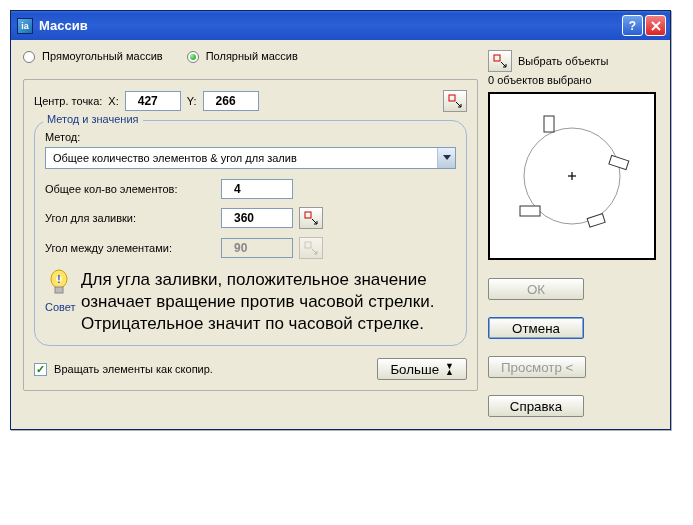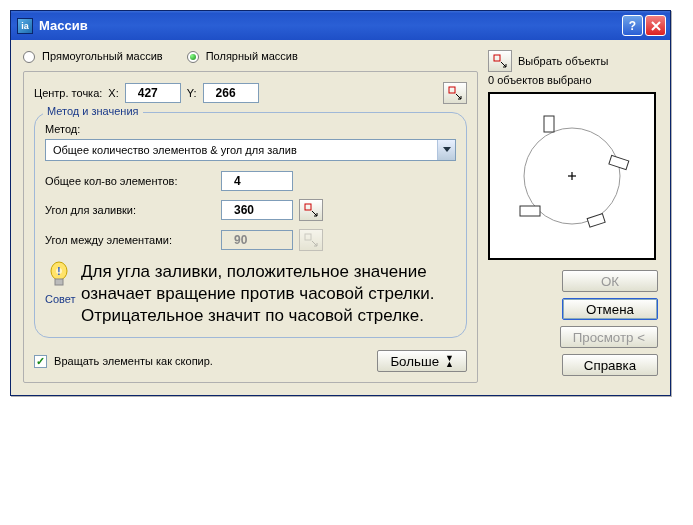--- a/index.html
+++ b/index.html
@@ -46,21 +46,21 @@
   }
   .tb-help { background: linear-gradient(#6fa4e8,#2a5fd5); color:#fff; font-size:12px;}
   .tb-close { background: linear-gradient(#f08080,#d22); color:#fff; font-size:13px;}
   .body {
     padding: 10px 12px 12px 12px;
     display: flex;
     gap: 10px;
   }
   .left-col { flex: 1; }
   .right-col { width: 170px; }
-  .radio-row { display: flex; gap: 24px; align-items: center; margin-bottom: 8px;}
+  .radio-row { display: flex; gap: 24px; align-items: center; margin-bottom: 16px;}
   .radio {
     width: 12px; height: 12px; border-radius: 50%;
     border: 1px solid #7a7a7a; background:#fff; display:inline-flex;
     align-items:center; justify-content:center; margin-right:4px;
     vertical-align:middle;
   }
   .radio.checked::after{
     content:""; width:6px; height:6px; border-radius:50%;
     background: radial-gradient(circle at 30% 30%, #8f8, #1a8a1a);
   }
@@ -131,21 +131,21 @@
     cursor:pointer; display:inline-flex; align-items:center; gap:6px;
     border-radius:2px;
   }
   .btn:disabled, .btn.disabled { color:#999; cursor:default;}
   .right-top { display:flex; align-items:center; gap:6px; margin-bottom:2px;}
   .status { margin: 2px 0 6px 0;}
   .preview-box {
     width:168px; height:168px; background:#fff; border:2px solid #000;
     position:relative;
   }
-  .btn-stack { display:flex; flex-direction:column; gap:6px; margin-top:10px; align-items:flex-end;}
+  .btn-stack { display:flex; flex-direction:column; gap:17px; margin-top:18px; align-items:flex-start;}
   .btn-stack .btn { justify-content:center; min-width:96px; }
   .btn.default { border:1px solid #2a5fd5; box-shadow:0 0 0 1px #8ab inset;}
   .dd-arrows { font-size:9px; line-height:0.7;}
 </style>
 </head>
 <body>
 
 <div class="window">
   <div class="titlebar">
     <div class="app-icon">ia</div>

